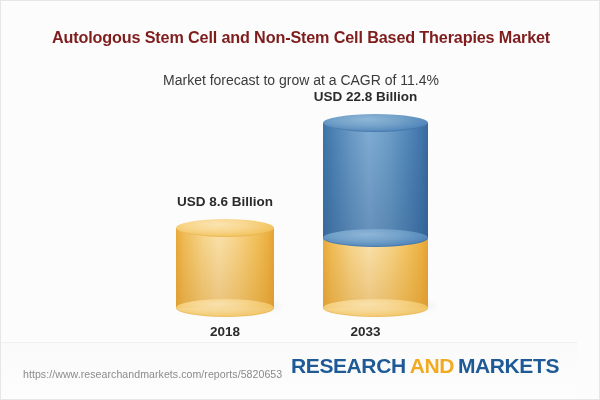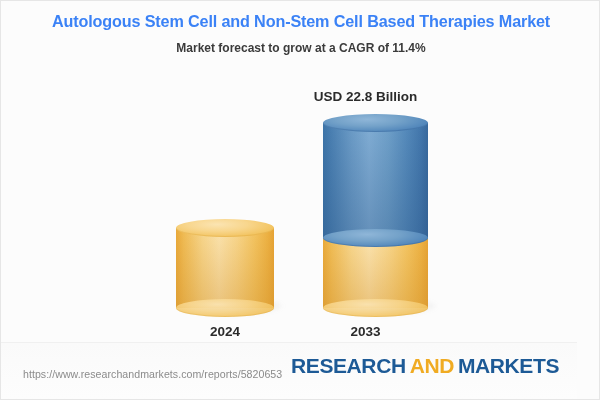--- a/index.html
+++ b/index.html
@@ -23,33 +23,33 @@
 
   
   .header {
     position: absolute;
     left: 0;
     top: 0;
     width: 600px;
     text-align: center;
   }
   .title {
-    margin: 0;
+    margin: 16px;
     padding-top: 10px;
     font-size: 16.2px;
     font-weight: bold;
-    color: #3b82f6;
+    color: #7f1d1d;
     letter-spacing: -0.15px;
     line-height: 20px;
   }
   .subtitle {
     margin: 0;
     padding-top: 9px;
-    font-size: 12px;
-    font-weight: bold;
+    font-size: 14px;
+    font-weight: normal;
     color: #3b3b3b;
     line-height: 16px;
   }
 
   
   .plot {
     position: absolute;
     left: 0;
     top: 85px;
     width: 600px;
@@ -217,33 +217,34 @@
 
   <div class="header">
     <h1 class="title">Autologous Stem Cell and Non-Stem Cell Based Therapies Market</h1>
     <p class="subtitle">Market forecast to grow at a CAGR of 11.4%</p>
   </div>
 
   <div class="plot">
 
     <div class="bar-group" style="left:175px; width:98px; height:255px;">
 
+      <div class="value-label" style="top:108px;">USD 8.6 Billion</div>
 
       <div class="cylinder" style="left:0; width:98px; height:80px;">
         <div class="cyl-shadow"></div>
 
         <div class="seg" style="top:0; height:80px;">
           <div class="seg-body y-body-fix"></div>
           <div class="seg-body y-bottom-shade"></div>
           <div class="seg-cap y-top" style="top:-9px; height:18px;"></div>
           <div class="seg-cap y-top" style="bottom:-9px; height:18px; opacity:0.92;"></div>
         </div>
       </div>
 
-      <div class="cat-label" style="bottom:2px;">2024</div>
+      <div class="cat-label" style="bottom:2px;">2018</div>
     </div>
 
     <div class="bar-group" style="left:322px; width:85px; height:255px;">
 
       <div class="value-label" style="top:3px;">USD 22.8 Billion</div>
 
       <div class="cylinder" style="left:0; width:105px; height:185px;">
         <div class="cyl-shadow"></div>
 
         <div class="seg" style="bottom:0; height:70px;">

